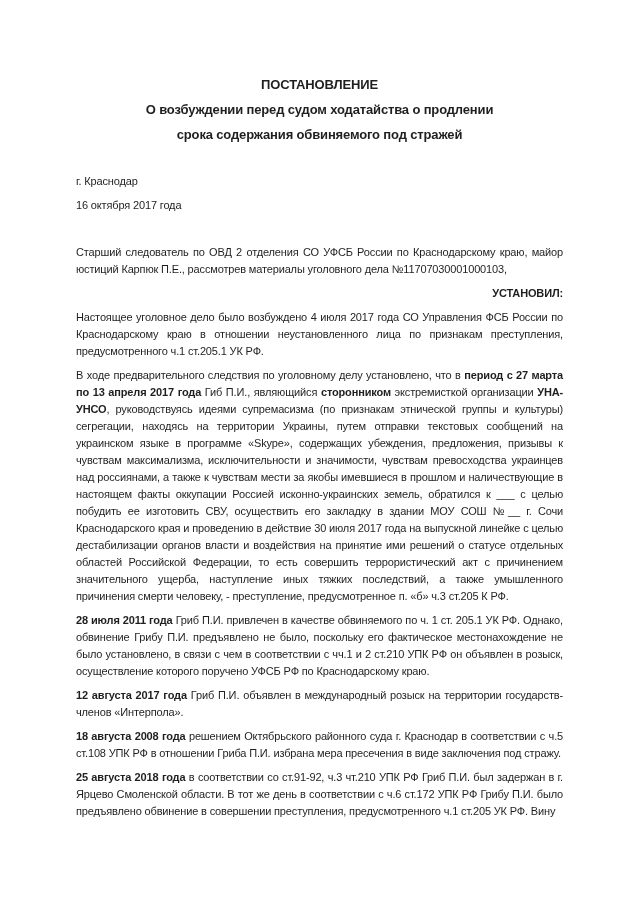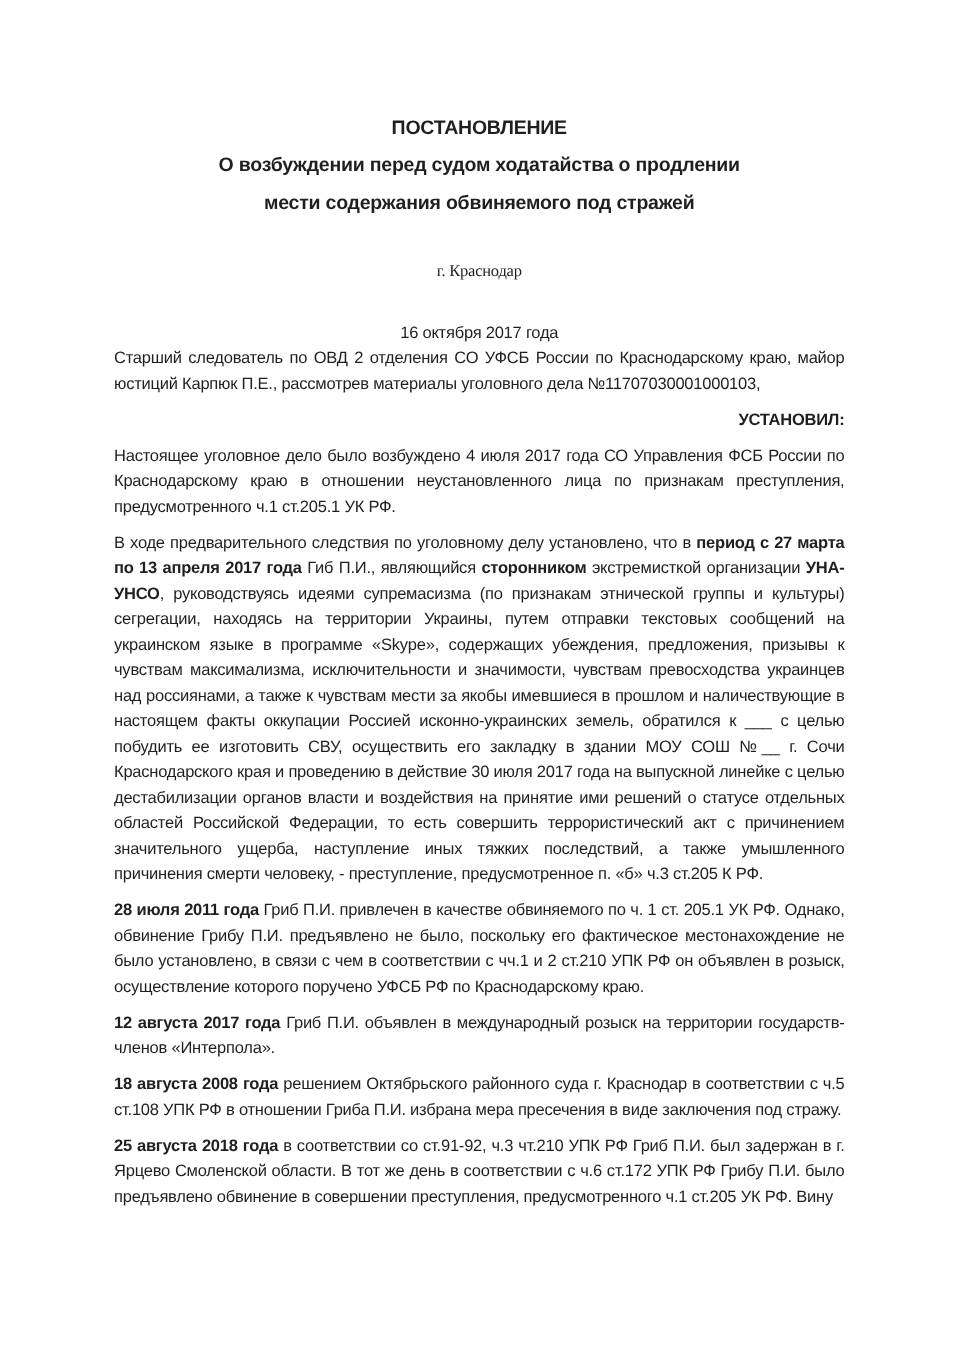--- a/index.html
+++ b/index.html
@@ -18,44 +18,44 @@
     padding: 70px 75px 0 76px;
     overflow: hidden;
   }
   .titles { padding-top: 2px; }
   .title-line {
     text-align: center;
     font-weight: 700;
     font-size: 13px;
     line-height: 25px;
   }
-  .place-line { margin-top: 26px; text-align: center; font-family: Liberation Serif, serif; }
-  .date-line { margin-top: 24px; text-align: center; }
+  .place-line { margin-top: 26px; text-align: left; }
+  .date-line { margin-top: 7px; text-align: left; }
   .para {
     margin: 0 0 7px 0;
     text-align: justify;
     text-justify: inter-word;
   }
-  .preamble { }
+  .preamble { margin-top: 30px; }
   .heading {
     margin: 0 0 7px 0;
     text-align: right;
     font-weight: 700;
   }
   .b { font-weight: 700; }
 </style>
 </head>
 <body>
 
 <div class="page">
 
   <div class="titles">
     <div class="title-line">ПОСТАНОВЛЕНИЕ</div>
     <div class="title-line">О возбуждении перед судом ходатайства о продлении</div>
-    <div class="title-line">мести содержания обвиняемого под стражей</div>
+    <div class="title-line">срока содержания обвиняемого под стражей</div>
   </div>
 
   <div class="place-line">г. Краснодар</div>
 
   <div class="date-line">16 октября 2017 года</div>
 
   <p class="para preamble">Старший следователь по ОВД 2 отделения СО УФСБ России по Краснодарскому краю, майор юстиций Карпюк П.Е., рассмотрев материалы уголовного дела №11707030001000103,</p>
 
   <div class="heading">УСТАНОВИЛ:</div>
 

